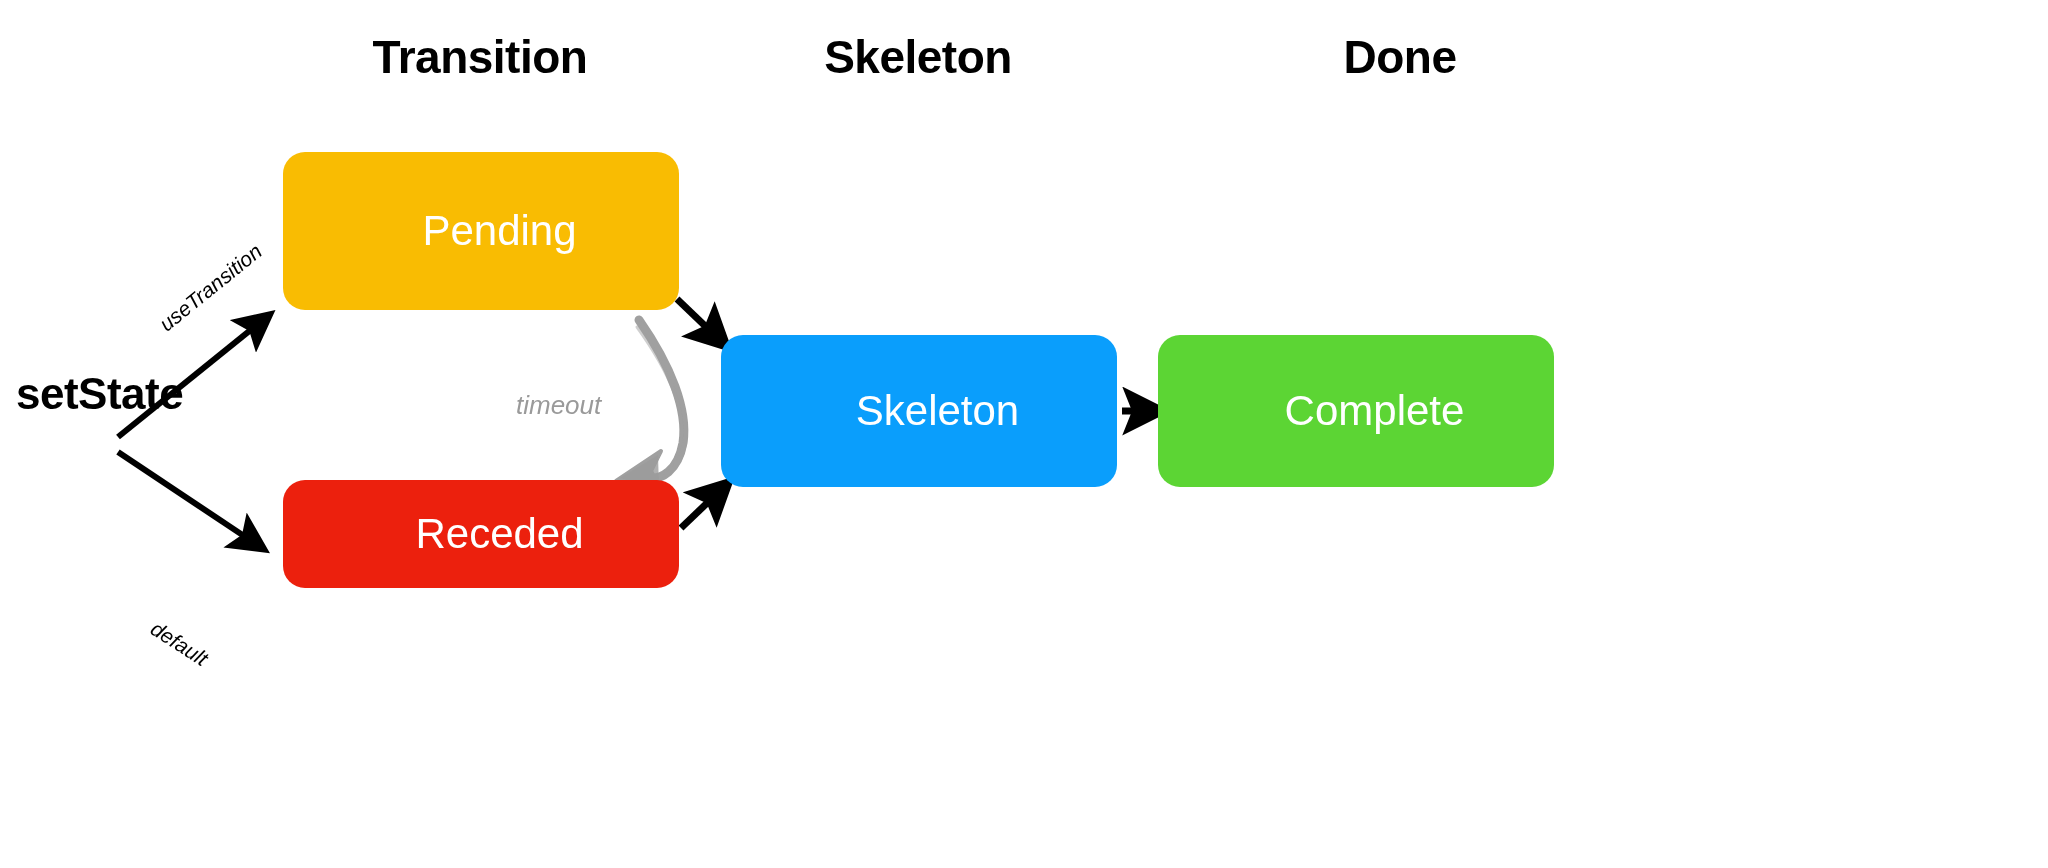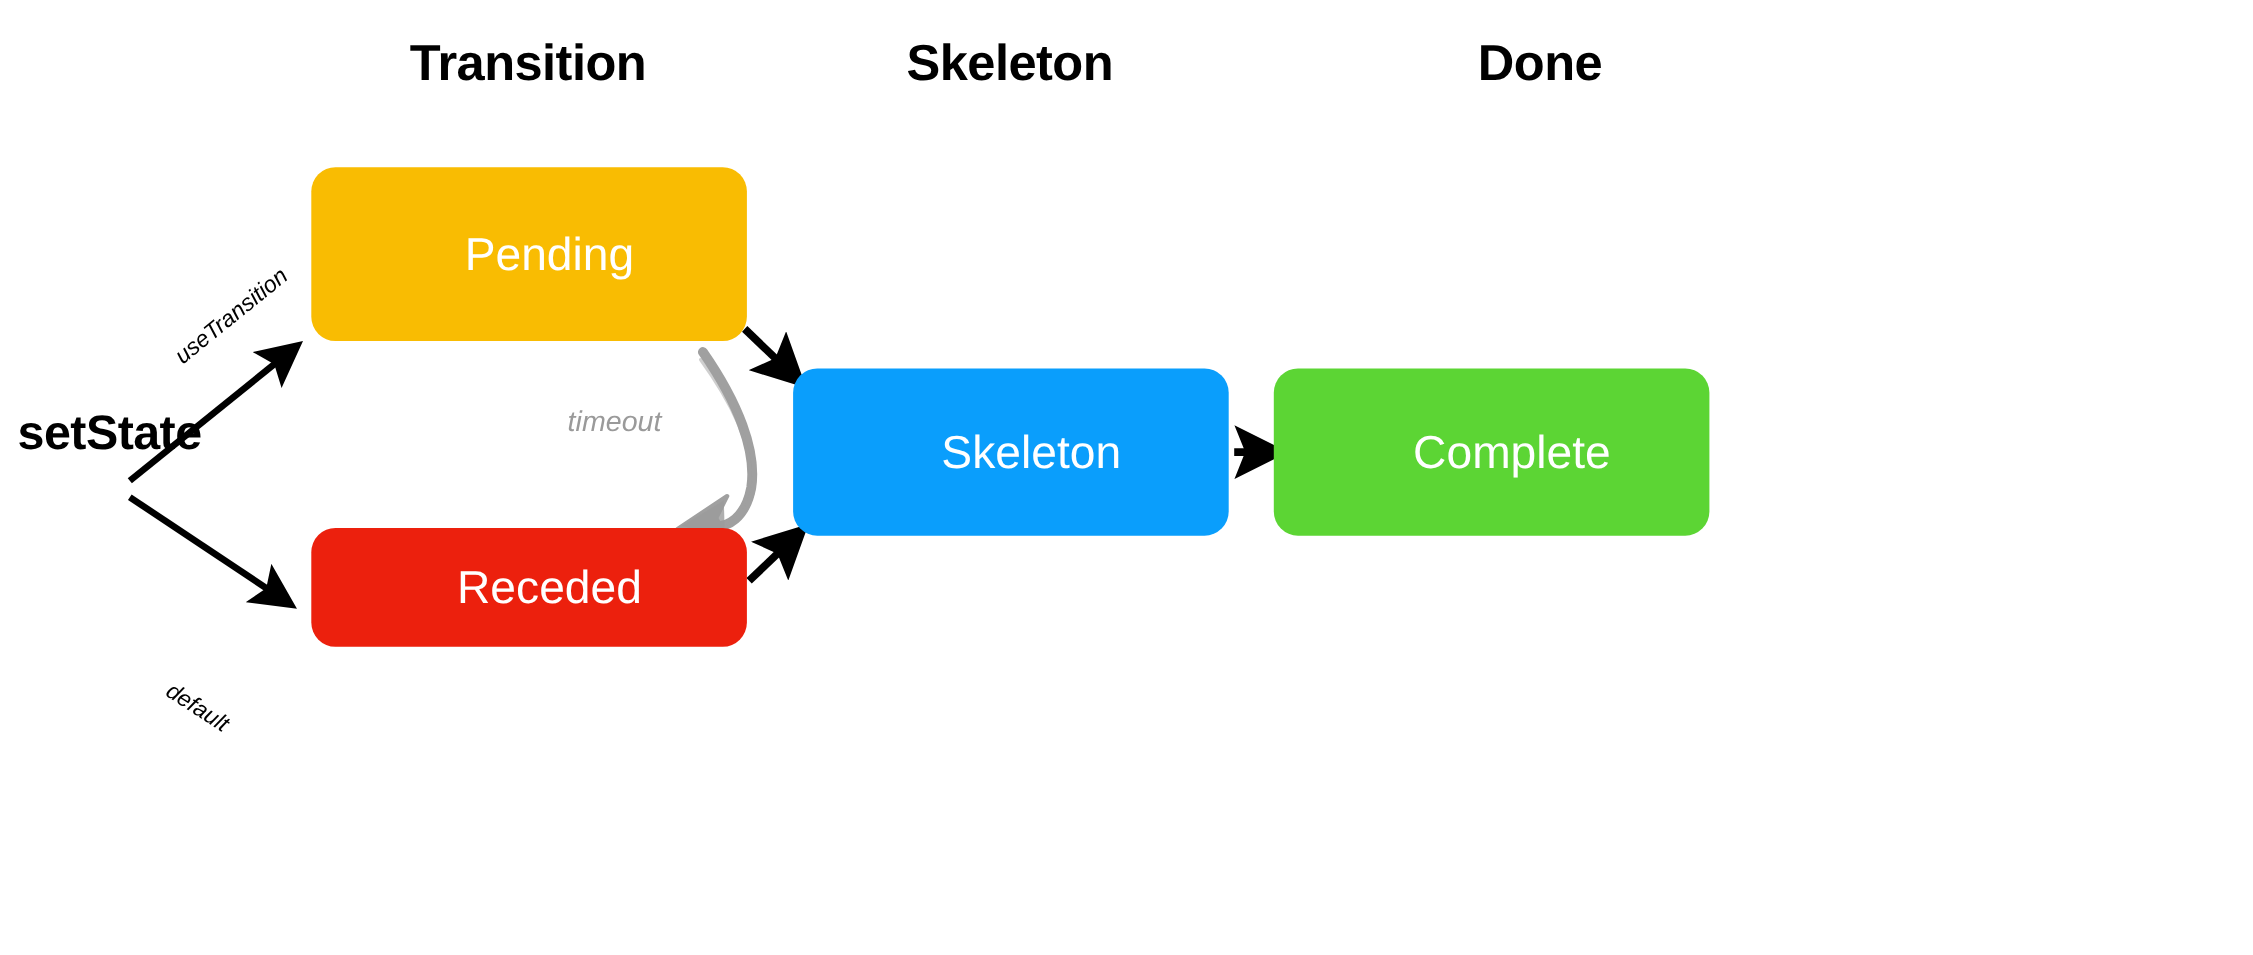--- a/index.html
+++ b/index.html
@@ -134,21 +134,21 @@
 
       <path d="M661,451 L616,481 L663,493 L651,471 Z" fill="#A0A0A0" stroke="#A0A0A0" stroke-width="4" stroke-linejoin="round"></path>
       <path d="M658,455 L620,478 L659,489 Z" fill="#9b9b9b" stroke="none" opacity="0.8"></path>
     </g>
   </svg>
 
   <div class="edge-label" style="left:162px; top:316px; transform:rotate(-39deg);">useTransition</div>
 
   <div class="edge-label" style="left:206px; top:650px; transform:rotate(33deg) translateX(-100%);">default</div>
 
-  <div class="edge-label muted" style="left:516px; top:370px;">timeout</div>
+  <div class="edge-label muted" style="left:516px; top:392px;">timeout</div>
 
   <div class="state-box" style="left:283px; top:152px; width:396px; height:158px; background:#F9BC02;">
     <span class="box-label">Pending</span>
   </div>
 
   <div class="state-box" style="left:283px; top:480px; width:396px; height:108px; background:#EC200D;">
     <span class="box-label">Receded</span>
   </div>
 
   <div class="state-box" style="left:721px; top:335px; width:396px; height:152px; background:#0A9EFC;">

